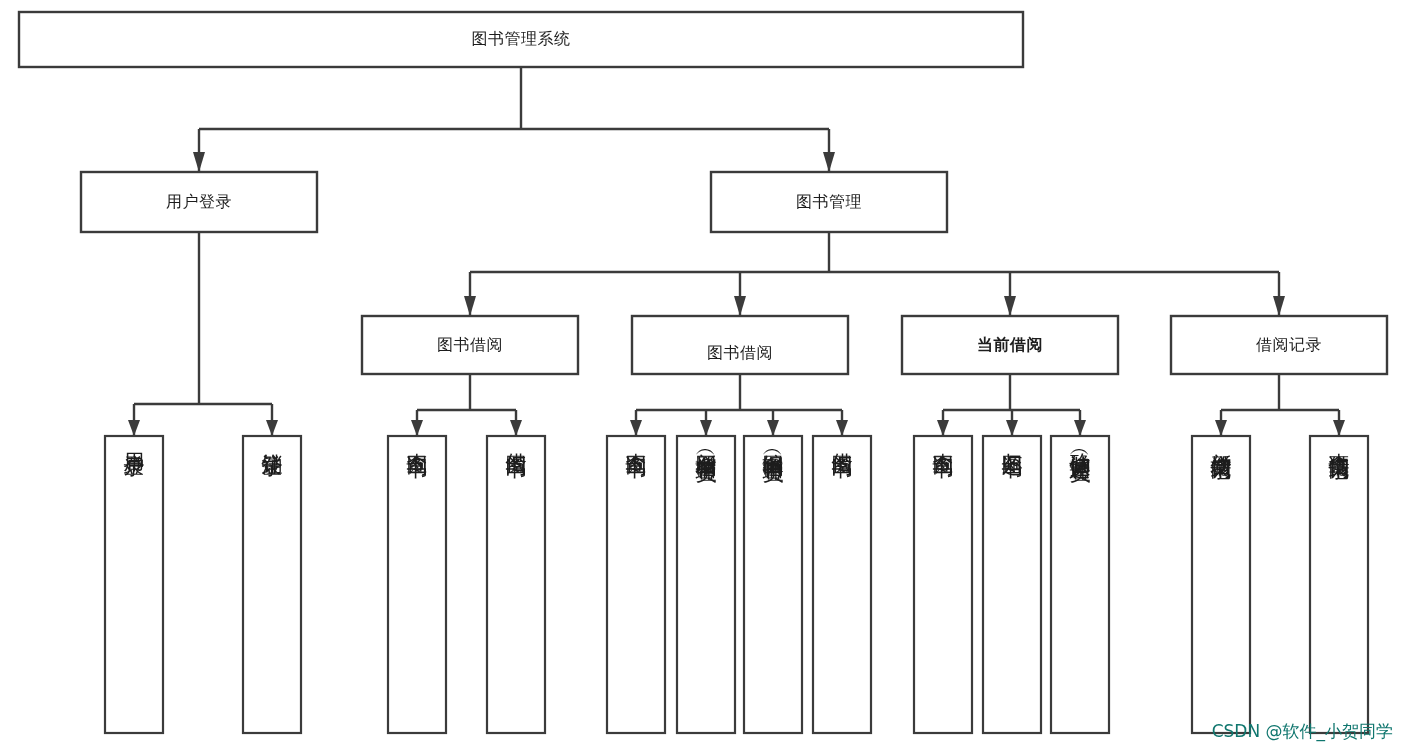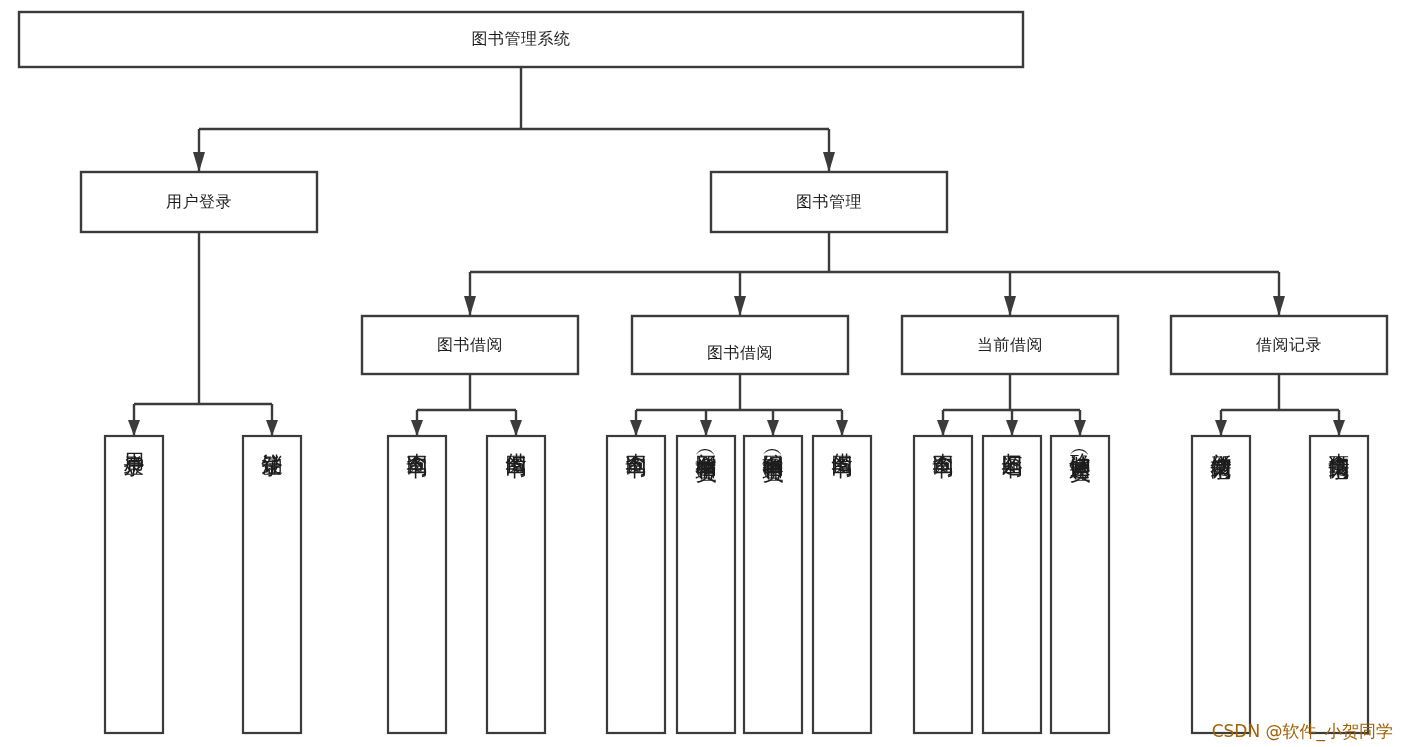--- a/index.html
+++ b/index.html
@@ -65,21 +65,21 @@
     line-height: 1.05;
     letter-spacing: 1.5px;
     justify-content: flex-start;
     align-items: center;
   }
   .watermark {
     position: absolute;
     right: 12px;
     bottom: 4px;
     font-size: 17px;
-    color: #a16207;
+    color: #0f766e;
     font-family: "DejaVu Sans", "Liberation Sans", sans-serif;
     white-space: nowrap;
   }
 </style>
 </head>
 <body>
 
 <div id="diagram-root">
 
   <svg id="flow-svg" viewBox="0 0 1405 747">
@@ -160,21 +160,21 @@
         <polygon points="1333,420 1345,420 1339,436" class="arrow-head"></polygon>
       </g>
   </svg>
 
   <div id="labels-layer">
       <div class="node-label label-h" style="left: 19px; top: 12px; width: 1004px; height: 55px;">图书管理系统</div>
       <div class="node-label label-h" style="left: 81px; top: 172px; width: 236px; height: 60px;">用户登录</div>
       <div class="node-label label-h" style="left: 711px; top: 172px; width: 236px; height: 60px; text-align: center;">图书管理</div>
       <div class="node-label label-h" style="left: 362px; top: 316px; width: 216px; height: 58px;">图书借阅</div>
       <div class="node-label label-h" style="left: 632px; top: 324px; width: 216px; height: 58px;">图书借阅</div>
-      <div class="node-label label-h" style="left: 902px; top: 316px; width: 216px; height: 58px;">当前借阅</div>
+      <div class="node-label label-h" style="left: 902px; top: 316px; width: 216px; height: 58px; font-weight: bold;">当前借阅</div>
       <div class="node-label label-h" style="left: 1171px; top: 316px; width: 216px; height: 58px; padding-left: 20px;">借阅记录</div>
       <div class="node-label label-v" style="left: 105px; top: 436px; width: 58px; height: 297px;">用户登录</div>
       <div class="node-label label-v" style="left: 243px; top: 436px; width: 58px; height: 297px;">注销登录</div>
       <div class="node-label label-v" style="left: 388px; top: 436px; width: 58px; height: 297px;">查询图书</div>
       <div class="node-label label-v" style="left: 487px; top: 436px; width: 58px; height: 297px;">借阅图书</div>
       <div class="node-label label-v" style="left: 607px; top: 436px; width: 58px; height: 297px;">查询图书</div>
       <div class="node-label label-v" style="left: 677px; top: 436px; width: 58px; height: 297px;">新增图书（管理员）</div>
       <div class="node-label label-v" style="left: 744px; top: 436px; width: 58px; height: 297px;">编辑图书（管理员）</div>
       <div class="node-label label-v" style="left: 813px; top: 436px; width: 58px; height: 297px;">借阅图书</div>
       <div class="node-label label-v" style="left: 914px; top: 436px; width: 58px; height: 297px;">查询图书</div>

